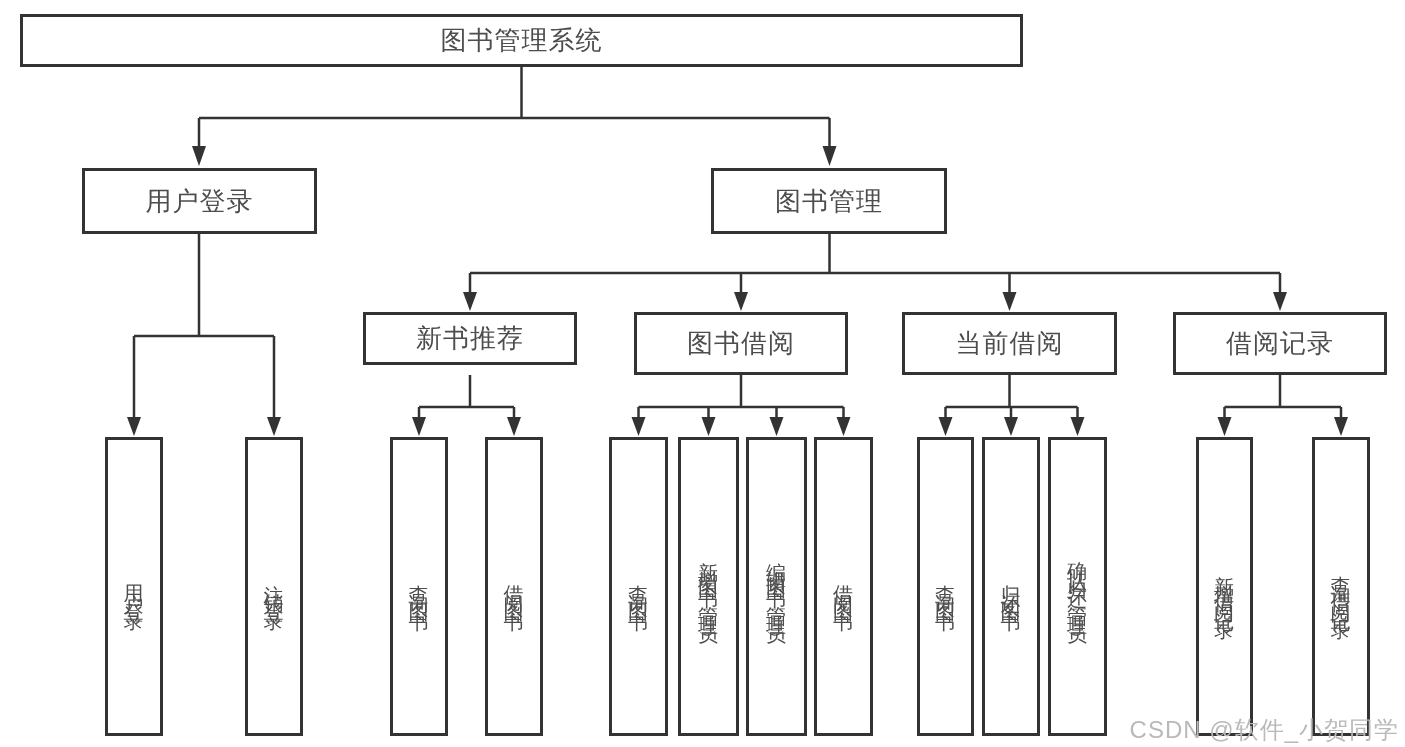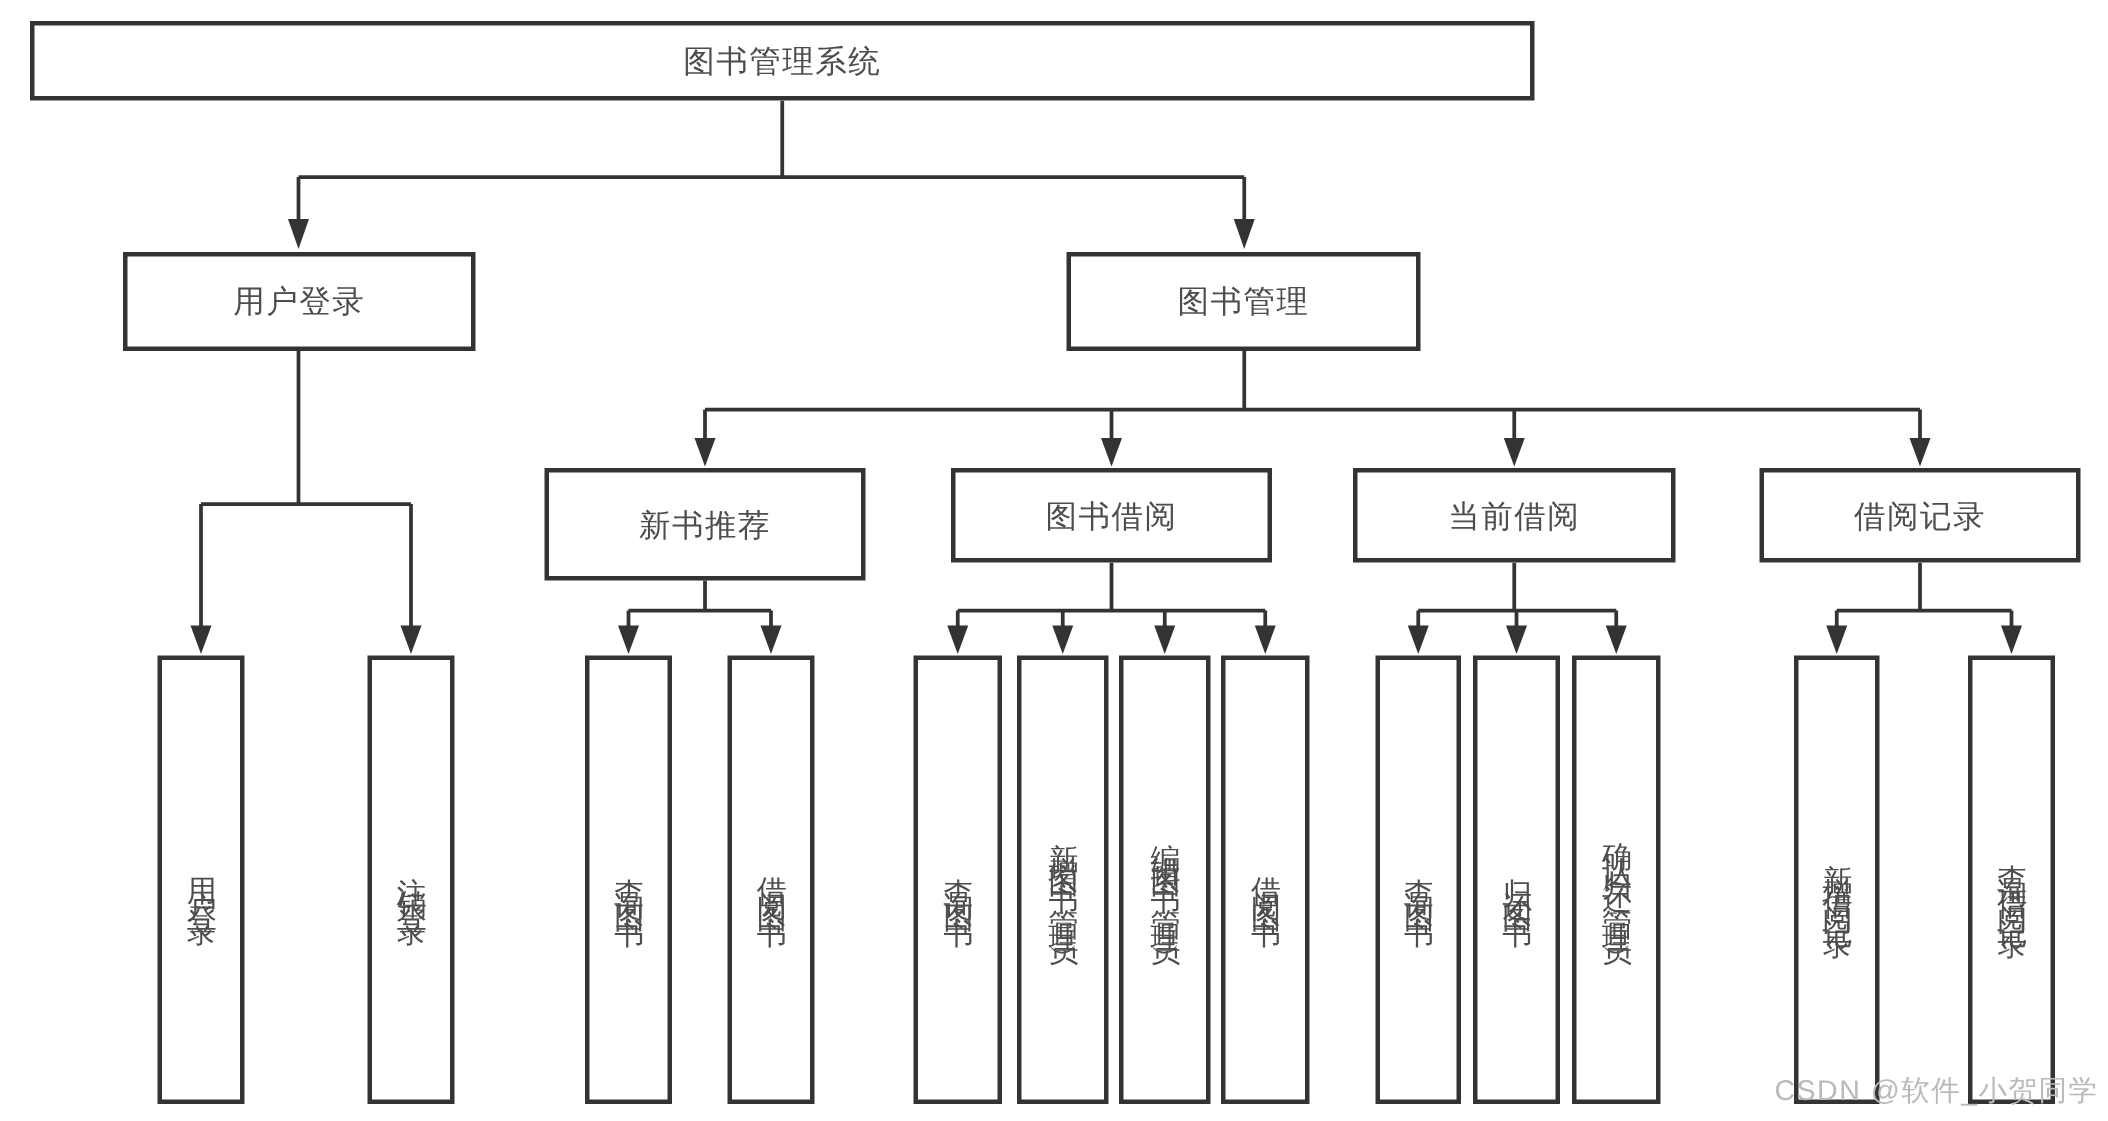--- a/index.html
+++ b/index.html
@@ -7,34 +7,34 @@
     position:relative; width:1405px; height:747px; background:#ffffff;
     font-family:"Liberation Sans", sans-serif; overflow:hidden;
   }
   .connectors { position:absolute; left:0; top:0; z-index:1; }
   .hbox {
     position:absolute; z-index:2; box-sizing:border-box;
     border:3px solid #333333; background:#ffffff;
     display:flex; align-items:center; justify-content:center;
   }
   .hbox span {
-    font-size:21px; color:#4d4d4d; letter-spacing:1px; white-space:nowrap;
+    font-size:26px; color:#4d4d4d; letter-spacing:1px; white-space:nowrap;
   }
   .leaf {
     position:absolute; z-index:2; box-sizing:border-box;
     border:3px solid #333333; background:#ffffff;
     display:flex; align-items:center; justify-content:center;
   }
   .leaf span {
     writing-mode:vertical-rl; text-orientation:mixed;
     font-size:20px; letter-spacing:9px; line-height:1; color:#4d4d4d;
   }
   .watermark {
     position:absolute; z-index:3; right:6px; top:714px;
-    font-size:19px; color:#b9b9b9; letter-spacing:1px; white-space:nowrap;
+    font-size:24px; color:#b9b9b9; letter-spacing:1px; white-space:nowrap;
   }
 </style>
 </head>
 <body>
 
 <div class="canvas">
 
   <svg class="connectors" width="1405" height="747" viewBox="0 0 1405 747">
     <g stroke="#333333" stroke-width="2.5" fill="none">
 
@@ -79,21 +79,21 @@
     <span>图书管理系统</span>
   </div>
 
   <div class="hbox" style="left:82px; top:168px; width:235px; height:66px;">
     <span>用户登录</span>
   </div>
   <div class="hbox" style="left:711px; top:168px; width:236px; height:66px;font-family:Liberation Serif, serif;">
     <span>图书管理</span>
   </div>
 
-  <div class="hbox" style="left:363px; top:312px; width:214px; height:75px;">
+  <div class="hbox" style="left:363px; top:312px; width:214px; height:53px;">
     <span>新书推荐</span>
   </div>
   <div class="hbox" style="left:902px; top:312px; width:215px; height:63px;">
     <span>当前借阅</span>
   </div>
   <div class="hbox" style="left:634px; top:312px; width:214px; height:63px;">
     <span>图书借阅</span>
   </div>
   <div class="hbox" style="left:1173px; top:312px; width:214px; height:63px;">
     <span>借阅记录</span>

